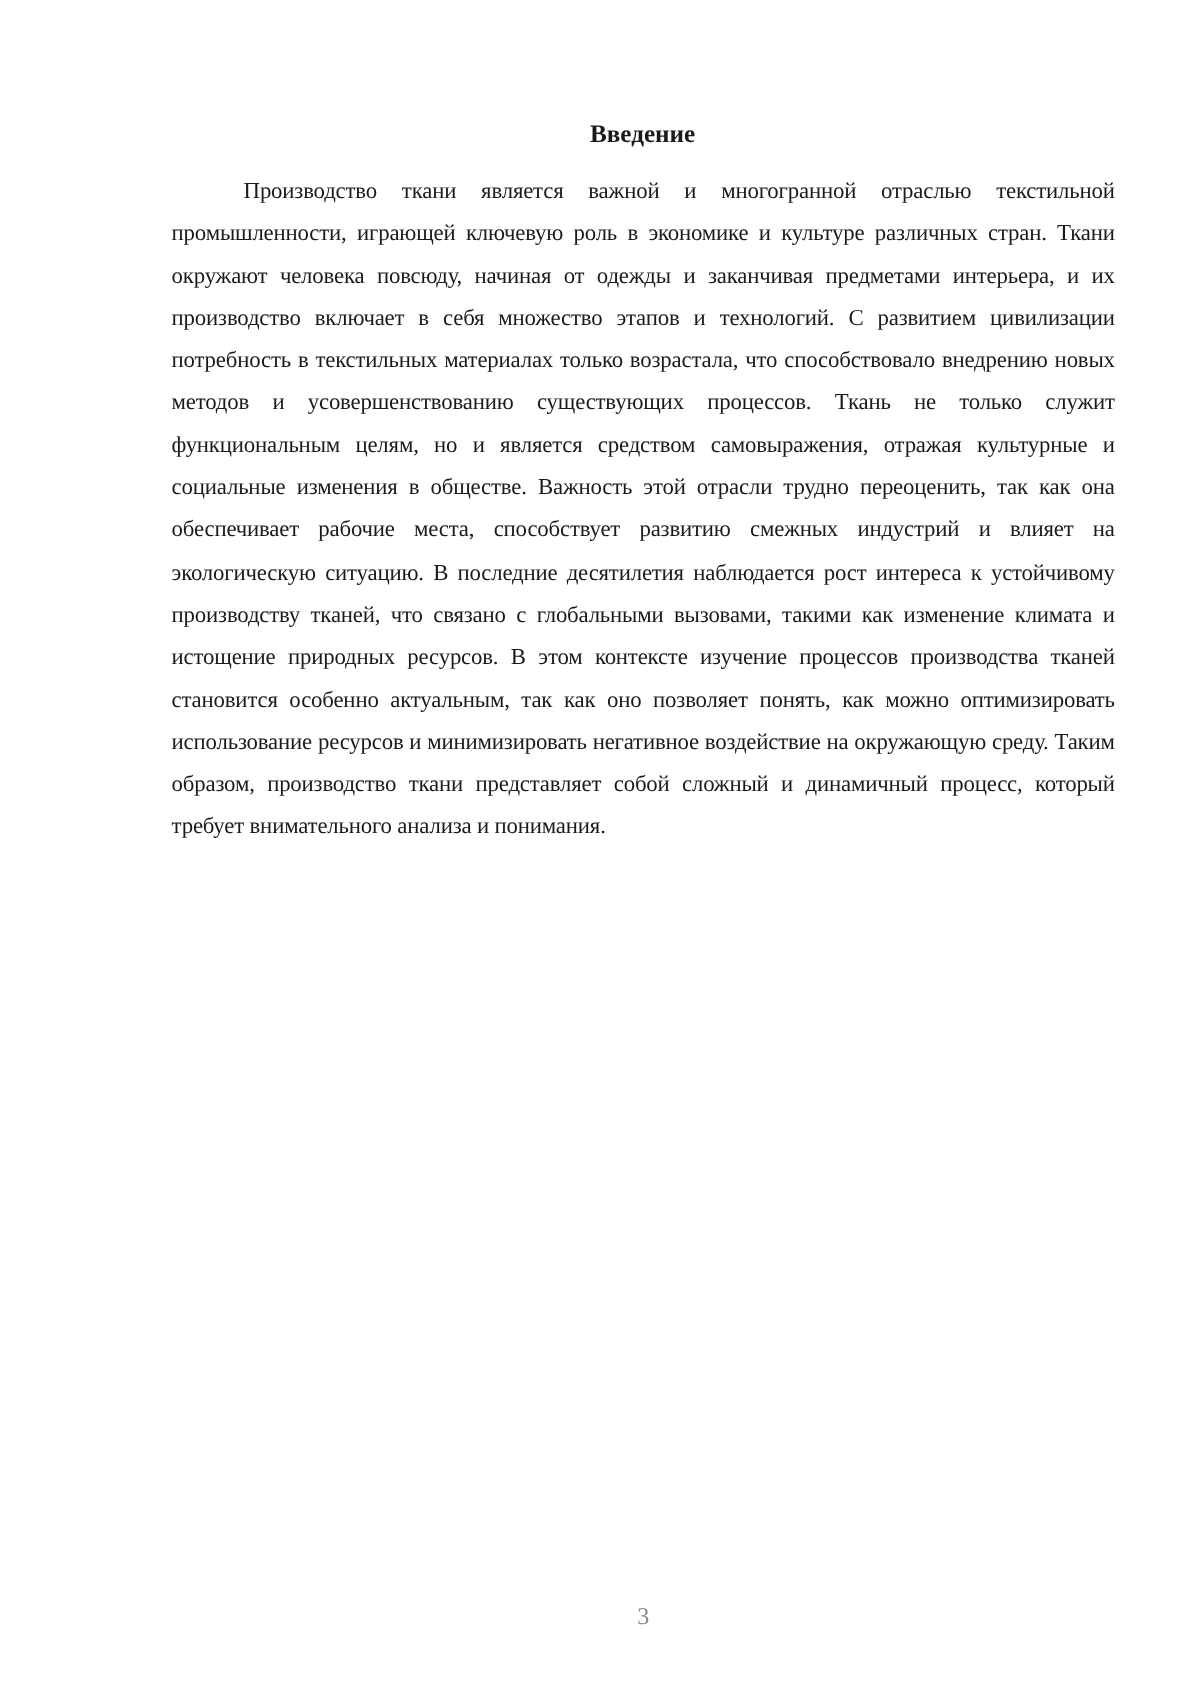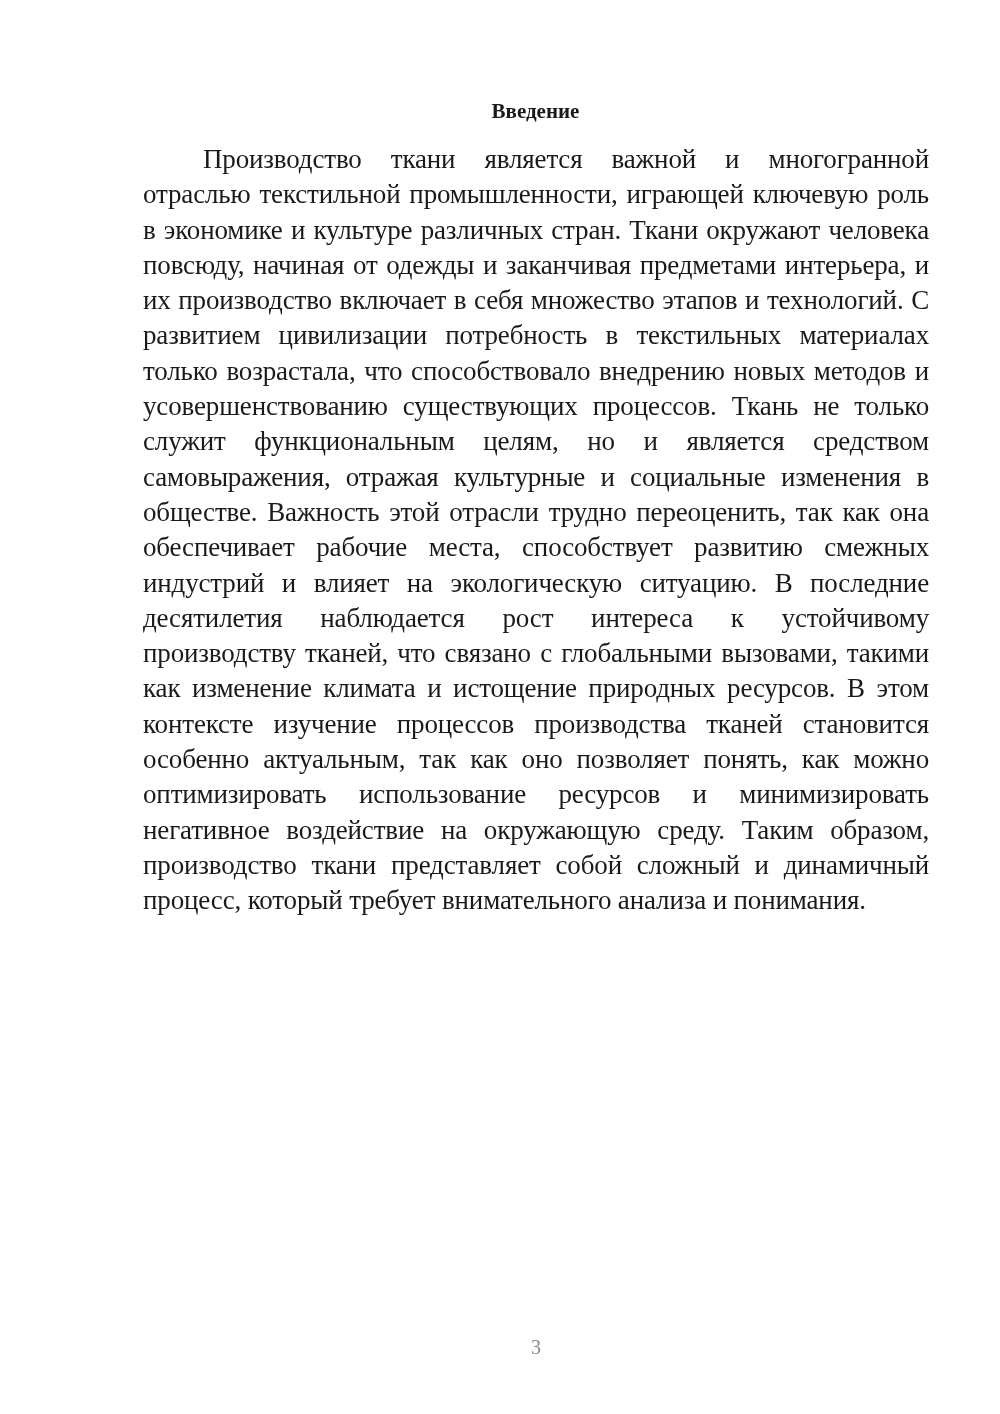--- a/index.html
+++ b/index.html
@@ -32,21 +32,21 @@
       font-size: 21px;
       line-height: 30px;
       margin: 0;
     }
     .body-text {
       position: absolute;
       top: 142px;
       left: 143px;
       width: 786px;
       margin: 0;
-      font-size: 27px;
+      font-size: 19px;
       line-height: 35.3px;
       text-align: justify;
       text-indent: 60px;
       letter-spacing: -0.15px;
     }
     .page-number {
       position: absolute;
       top: 1334px;
       left: 0;
       width: 1072px;

